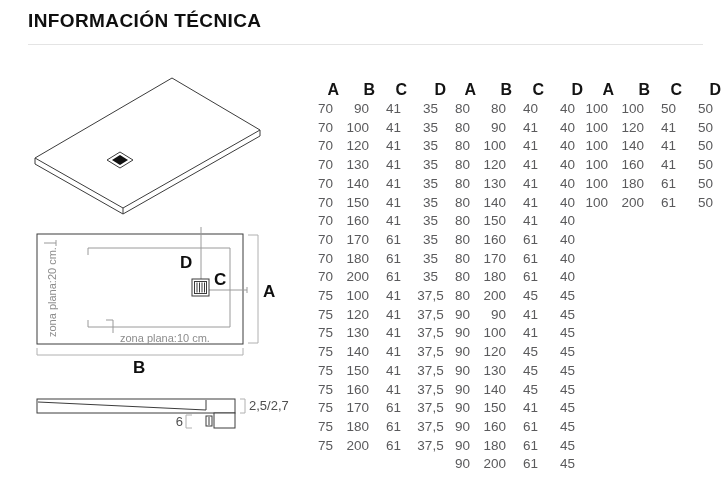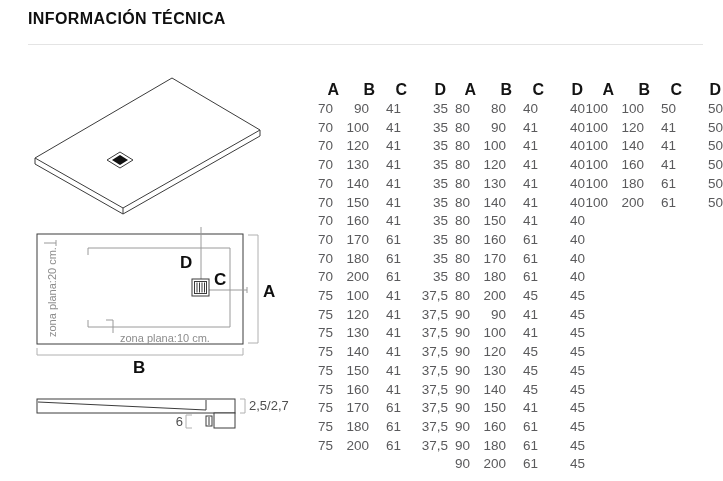--- a/index.html
+++ b/index.html
@@ -1,42 +1,42 @@
 <!DOCTYPE html>
 <html><head>
 <meta charset="utf-8">
 <style>
   html,body{margin:0;padding:0}
   body{
     width:723px;height:481px;position:relative;background:#ffffff;
     font-family:"Liberation Sans",sans-serif;overflow:hidden;
   }
   .title{
-    position:absolute;left:28px;top:10px;font-size:16px;font-weight:700;
+    position:absolute;left:28px;top:10px;font-size:19px;font-weight:700;
     color:#0f0f0f;letter-spacing:.4px;white-space:nowrap;
   }
   .title-rule{position:absolute;left:28px;top:44px;width:675px;height:1px;background:#e4e4e4}
 
   .diagram-svg{position:absolute}
   #iso-svg{left:30px;top:70px}
   #plan-svg{left:30px;top:225px}
   #profile-svg{left:30px;top:390px}
 
   .dims{position:absolute;top:79px}
   #t1{left:310px} #t2{left:447px} #t3{left:585px}
   .thead,.trow{display:grid;grid-template-columns:31px 36px 32px 39px}
   .thead span{
     font-size:16px;font-weight:700;color:#141414;text-align:right;
     line-height:21px;padding-right:2px;
   }
   .trow span{
     font-size:13.5px;color:#5a5a5c;line-height:18.7px;text-align:right;
     padding-right:8px;white-space:nowrap;
   }
-  .trow span.c3{text-align:right;padding-left:4px;padding-right:0}
+  .trow span.c3{text-align:center;padding-left:4px;padding-right:0}
 
   svg text{font-family:"Liberation Sans",sans-serif}
   .dim-letter{font-size:17px;font-weight:700;fill:#0f0f0f}
   .gray-note{font-size:11px;fill:#8c8c8c}
   .profile-note{font-size:13px;fill:#4f4f4f}
 </style>
 </head>
 <body>
 
 <div class="title">INFORMACIÓN TÉCNICA</div>

